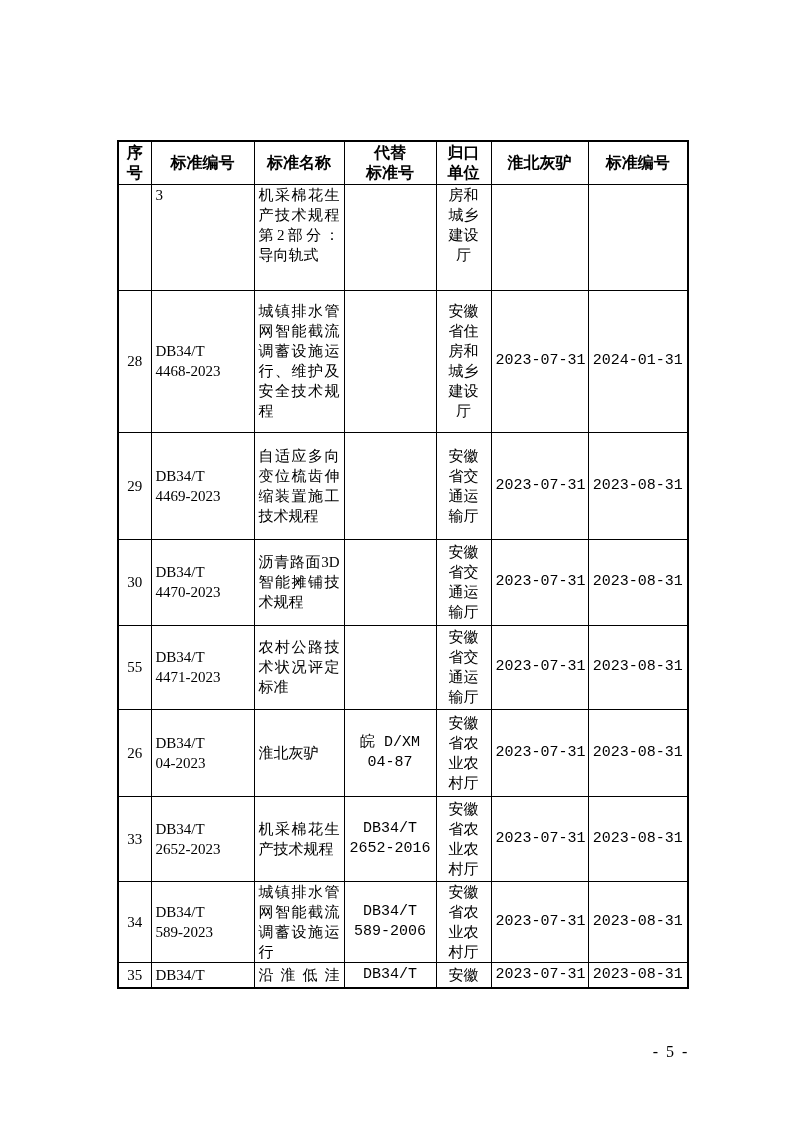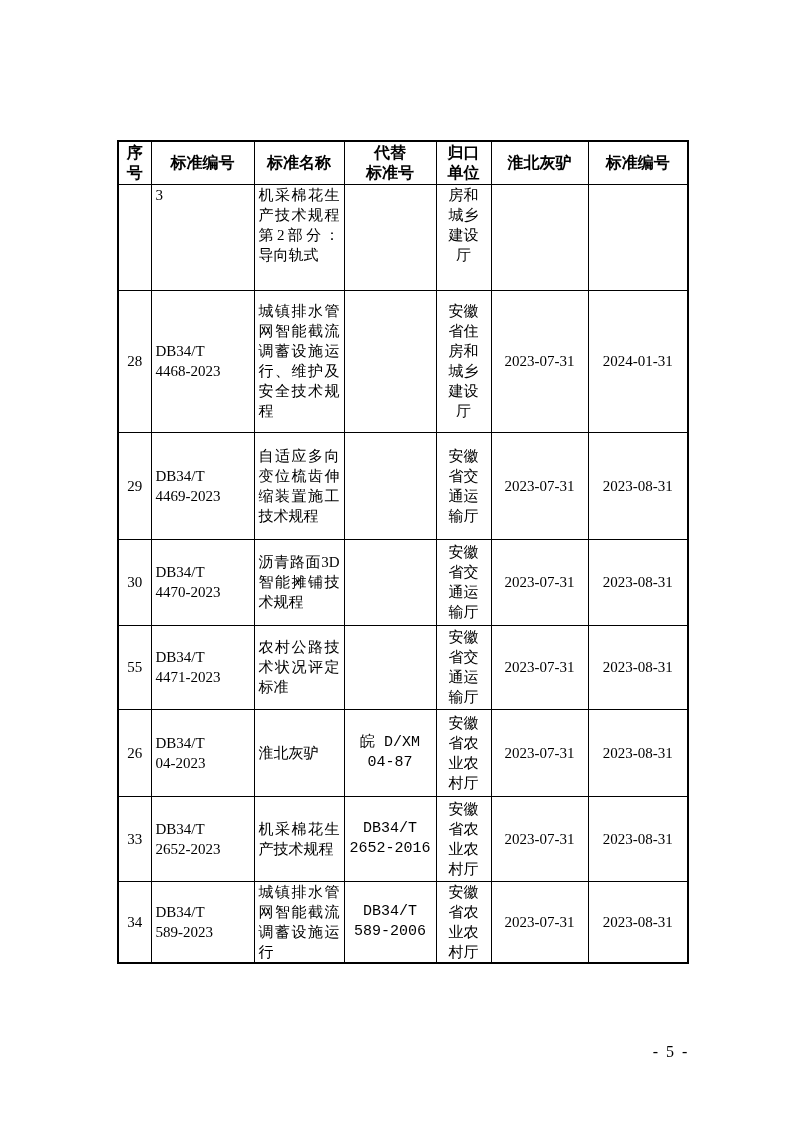--- a/index.html
+++ b/index.html
@@ -71,20 +71,21 @@
     font-family: Liberation Mono, monospace;
   }
   td.col-unit {
     text-align: center;
     white-space: pre-line;
   }
   td.col-approval,
   td.col-implementation {
     text-align: center;
     white-space: nowrap;
+    font-family: Liberation Mono, monospace;
   }
   
   tbody tr:nth-child(1) { height: 106px; }
   tbody tr:nth-child(2) { height: 142px; }
   tbody tr:nth-child(3) { height: 107px; }
   tbody tr:nth-child(4) { height: 86px;  }
   tbody tr:nth-child(5) { height: 84px;  }
   tbody tr:nth-child(6) { height: 87px;  }
   tbody tr:nth-child(7) { height: 85px;  }
   tbody tr:nth-child(8) { height: 74px;  }
@@ -236,18 +237,27 @@
           <td class="col-name">城镇排水管网智能截流调蓄设施运行</td>
           <td class="col-replaces">DB34/T
 589-2006</td>
           <td class="col-unit">安徽
 省农
 业农
 村厅</td>
           <td class="col-approval">2023-07-31</td>
           <td class="col-implementation">2023-08-31</td>
         </tr>
+        <tr class="truncated">
+          <td class="col-seq">35</td>
+          <td class="col-code">DB34/T</td>
+          <td class="col-name">沿淮低洼</td>
+          <td class="col-replaces">DB34/T</td>
+          <td class="col-unit">安徽</td>
+          <td class="col-approval">2023-07-31</td>
+          <td class="col-implementation">2023-08-31</td>
+        </tr>
       </tbody>
   </table>
 
   <div class="page-number">- 5 -</div>
 
 </div>
 
 </body></html>

